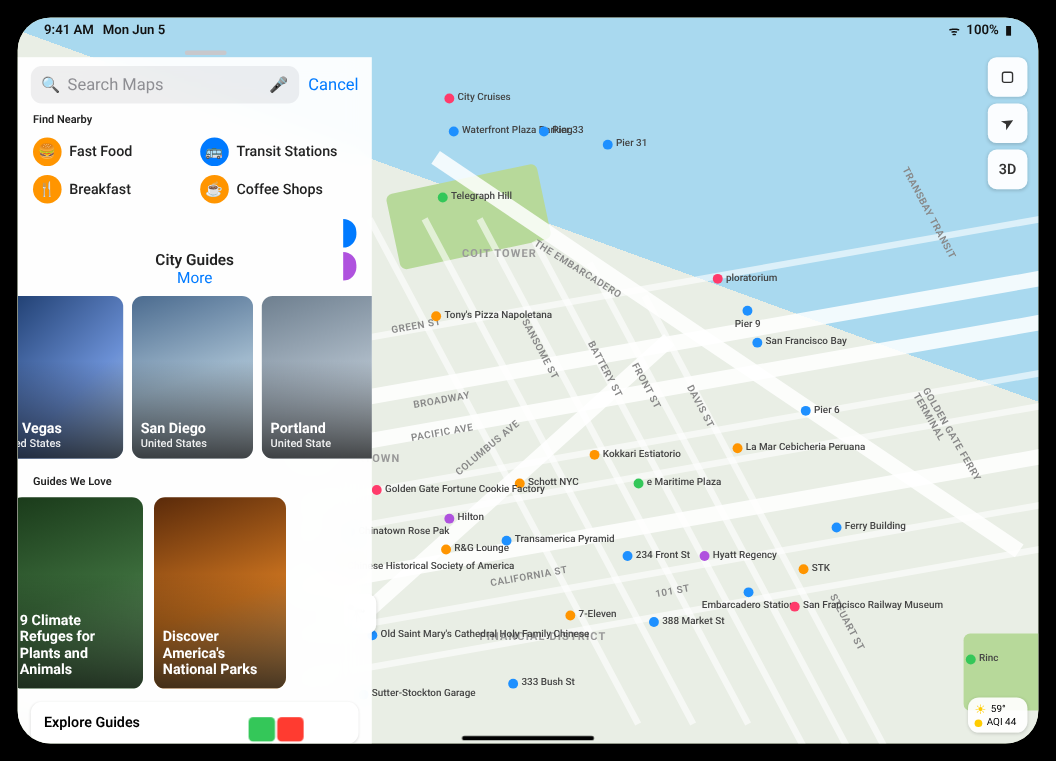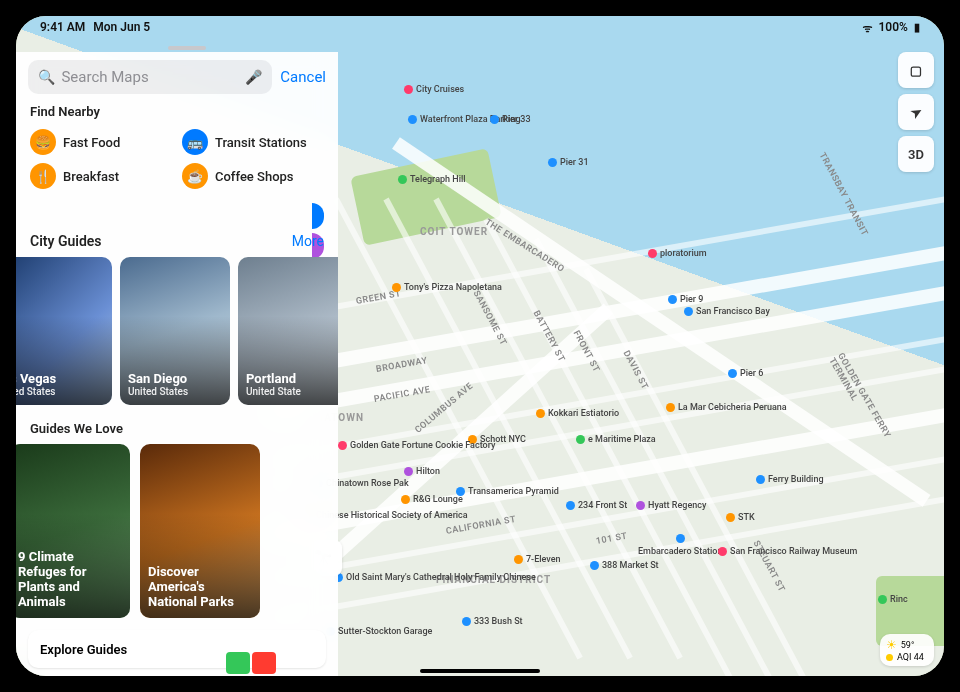--- a/index.html
+++ b/index.html
@@ -54,21 +54,21 @@
   
   .panel { position: absolute; top: 36px; left: 0; width: 322px; bottom: 0; background: rgba(255,255,255,0.94); backdrop-filter: blur(12px); z-index: 30; padding-top: 8px; overflow: hidden; }
   .panel-inner { padding: 0 12px; }
   .search-row { display: flex; align-items: center; gap: 8px; padding: 0 12px; }
   .search-field { flex: 1; display: flex; align-items: center; gap: 6px; background: rgba(120,120,128,0.12); border-radius: 10px; height: 34px; padding: 0 10px; color: #8e8e93; font-size: 15px; cursor: text; }
   .search-icon { color: #8e8e93; font-size: 14px; }
   .mic-icon { color: #8e8e93; font-size: 14px; margin-left: auto; }
   .cancel-btn { color: #007aff; font-size: 15px; cursor: pointer; font-weight: 400; }
 
   .section-head { display: flex; justify-content: space-between; align-items: center; padding: 14px 14px 6px; font-size: 14px; font-weight: 600; color: #222; }
-  .section-head.small { font-size: 13px; padding-top: 10px;}
+  .section-head.small { font-size: 10px; padding-top: 10px;}
   .more-link { color: #007aff; font-weight: 400; font-size: 14px; cursor: pointer; }
 
   .nearby-grid { display: grid; grid-template-columns: 1fr 1fr; gap: 8px 10px; padding: 4px 14px 10px; }
   .nearby-item { display: flex; align-items: center; gap: 7px; font-size: 13px; color: #222; font-weight: 500; cursor: pointer; }
   .nearby-icon { width: 26px; height: 26px; border-radius: 50%; display: flex; align-items: center; justify-content: center; color: #fff; font-size: 13px; flex-shrink: 0; }
   .nearby-icon.orange { background: #ff9500; }
   .nearby-icon.blue { background: #007aff; }
   .nearby-icon.purple { background: #af52de; }
 
   .h-scroll { display: flex; gap: 8px; padding: 2px 0 6px 0; margin-left: -26px; }
@@ -166,33 +166,33 @@
             <span class="poi-label">City Cruises</span>
           </div>
           <div class="poi" style="left: 392px; top: 98px;">
             <span class="poi-dot blue"></span>
             <span class="poi-label">Waterfront Plaza Parking</span>
           </div>
           <div class="poi" style="left: 474px; top: 98px;">
             <span class="poi-dot blue"></span>
             <span class="poi-label">Pier 33</span>
           </div>
-          <div class="poi" style="left: 532px; top: 110px; margin-top: 31px;">
+          <div class="poi" style="left: 532px; top: 110px;">
             <span class="poi-dot blue"></span>
             <span class="poi-label">Pier 31</span>
           </div>
           <div class="poi" style="left: 382px; top: 158px;">
             <span class="poi-dot green"></span>
             <span class="poi-label">Telegraph Hill</span>
           </div>
           <div class="poi" style="left: 632px; top: 232px;">
             <span class="poi-dot pink"></span>
             <span class="poi-label">ploratorium</span>
           </div>
-          <div class="poi" style="left: 652px; top: 278px;">
+          <div class="poi" style="left: 652px; top: 262px; flex-direction: column;">
             <span class="poi-dot blue"></span>
             <span class="poi-label">Pier 9</span>
           </div>
           <div class="poi" style="left: 668px; top: 290px;">
             <span class="poi-dot blue"></span>
             <span class="poi-label">San Francisco Bay</span>
           </div>
           <div class="poi" style="left: 712px; top: 352px;">
             <span class="poi-dot blue"></span>
             <span class="poi-label">Pier 6</span>
@@ -356,21 +356,21 @@
             <span>Coffee Shops</span>
           </div>
         </div>
       <div class="overedge">
         <div class="nearby-icon blue" style="margin-left:auto;"></div>
       </div>
       <div class="overedge" style="margin-top:-10px;">
         <div class="nearby-icon purple" style="margin-left:auto;"></div>
       </div>
 
-      <div class="section-head" style="margin-top:-50px;">
+      <div class="section-head" style="margin-top:-50px;flex-direction:column;">
         <span>City Guides</span>
         <span class="more-link">More</span>
       </div>
       <div class="panel-inner">
         <div class="h-scroll" id="city-scroll">
             <div class="city-card bg-vegas">
               <div class="card-grad"></div>
               <span class="c-title">s Vegas</span>
               <span class="c-sub">ted States</span>
             </div>

